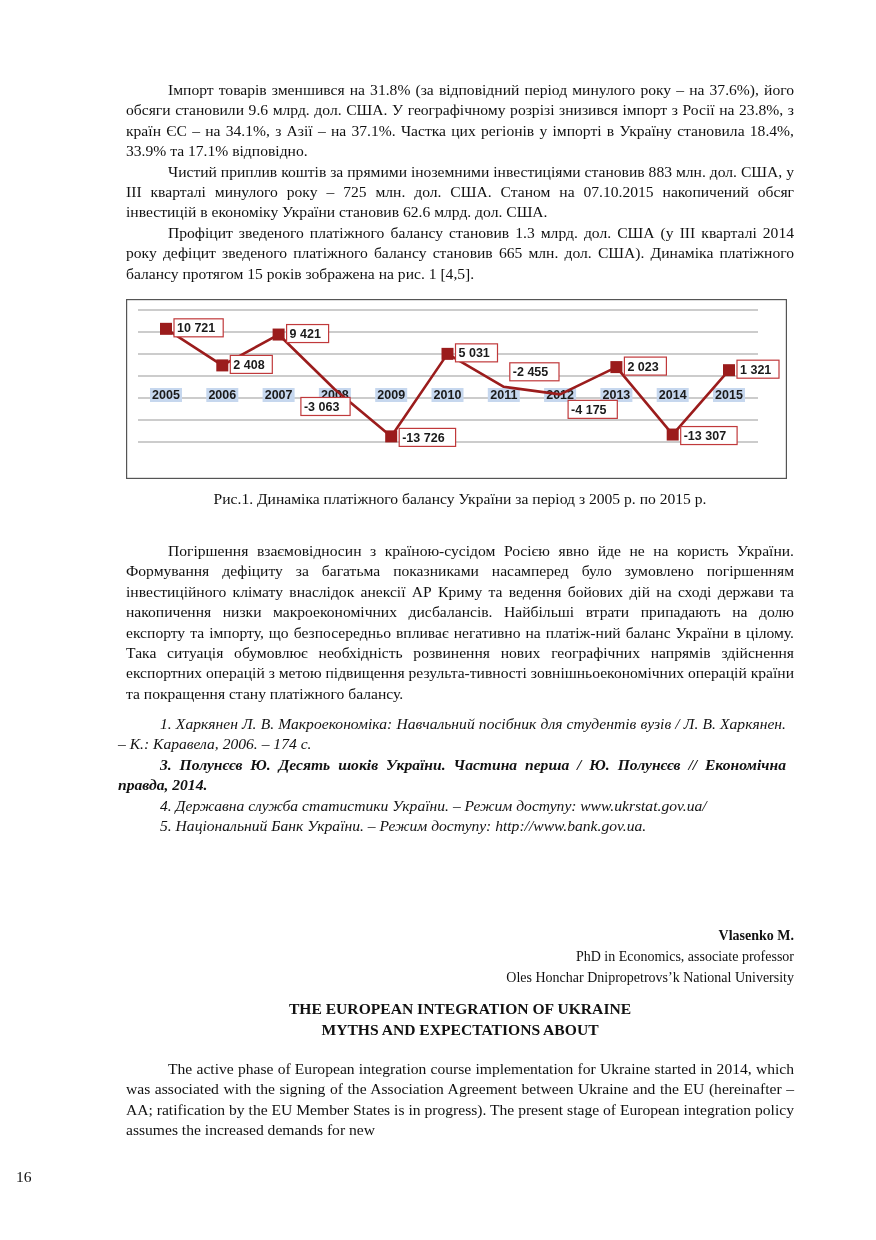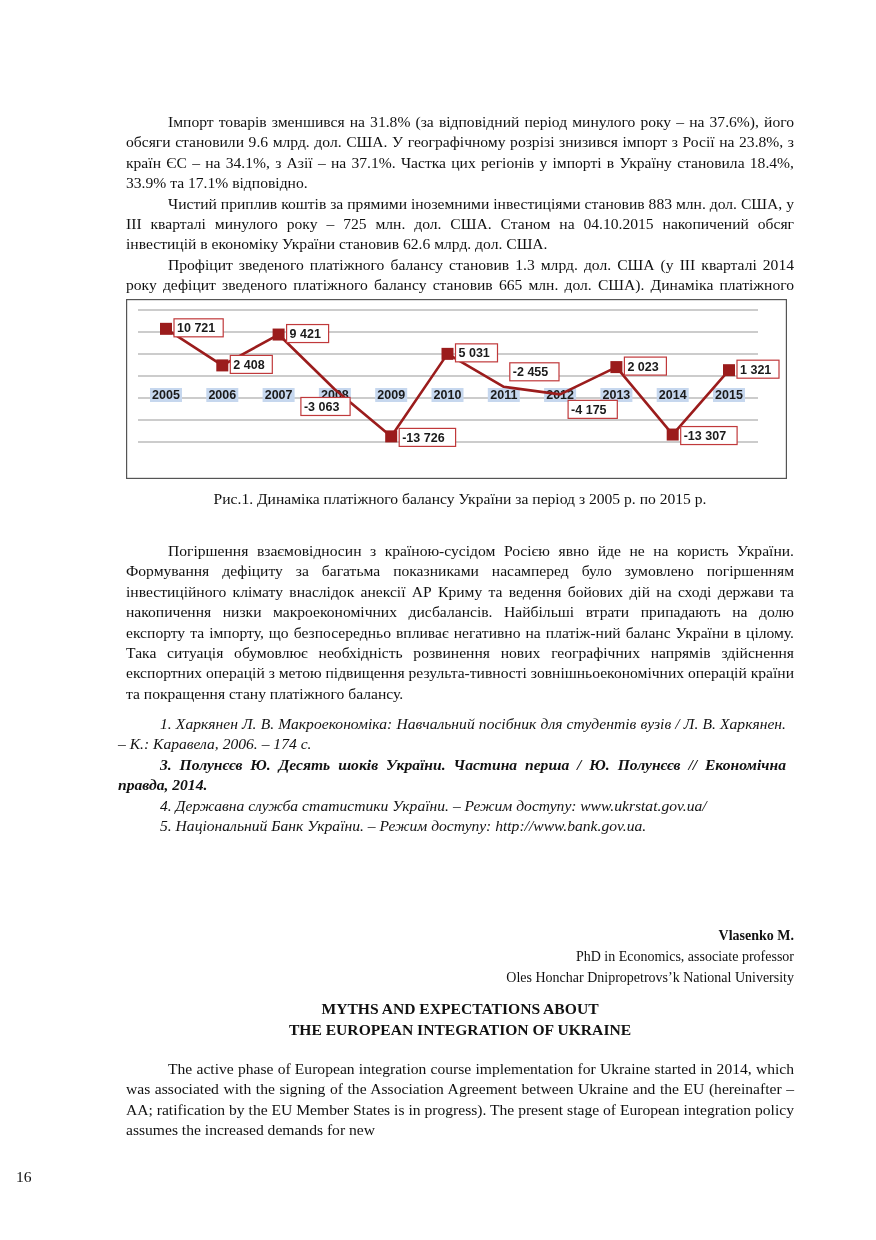--- a/index.html
+++ b/index.html
@@ -1,18 +1,18 @@
 <!DOCTYPE html>
 <html><head>
 <meta charset="utf-8">
 <style>
   html, body { margin: 0; padding: 0; background: #ffffff; }
   body { width: 876px; height: 1240px; position: relative; overflow: hidden;
          font-family: "Liberation Serif", serif; color: #111; }
-  .page { position: absolute; left: 126px; top: 80px; width: 668px; margin-top: 32px; }
+  .page { position: absolute; left: 126px; top: 80px; width: 668px; }
   p { margin: 0; font-size: 15.6px; line-height: 20.4px; text-align: justify; }
   .indent { text-indent: 42px; }
   .chart-wrap { position: absolute; left: 126px; top: 299px; width: 661px; height: 180px; }
   .chart-wrap svg { display: block; }
   .caption { position: absolute; left: 126px; top: 490px; width: 668px; text-align: center;
              font-size: 15.6px; }
   .para2 { position: absolute; left: 126px; top: 541px; width: 668px; }
   .refs { position: absolute; left: 118px; top: 714px; width: 668px; }
   .refs p { font-style: italic; }
   .refs .bold { font-weight: bold; }
@@ -21,21 +21,21 @@
   .title { position: absolute; left: 126px; top: 999px; width: 668px; text-align: center;
            font-weight: bold; font-size: 15.6px; line-height: 20.5px; }
   .para3 { position: absolute; left: 126px; top: 1059px; width: 668px; }
   .pagenum { position: absolute; left: 16px; width: 876px; top: 1168px; text-align: left; font-size: 15.6px; }
 </style>
 </head>
 <body>
 
 <div class="page">
   <p class="indent">Імпорт товарів зменшився на 31.8% (за відповідний період минулого року – на 37.6%), його обсяги становили 9.6 млрд. дол. США. У географічному розрізі знизився імпорт з Росії на 23.8%, з країн ЄС – на 34.1%, з Азії – на 37.1%. Частка цих регіонів у імпорті в Україну становила 18.4%, 33.9% та 17.1% відповідно.</p>
-  <p class="indent">Чистий приплив коштів за прямими іноземними інвестиціями становив 883 млн. дол. США, у ІІІ кварталі минулого року – 725 млн. дол. США. Станом на 04.10.2015 накопичений обсяг інвестицій в економіку України становив 62.6 млрд. дол. США.</p>
+  <p class="indent">Чистий приплив коштів за прямими іноземними інвестиціями становив 883 млн. дол. США, у ІІІ кварталі минулого року – 725 млн. дол. США. Станом на 07.10.2015 накопичений обсяг інвестицій в економіку України становив 62.6 млрд. дол. США.</p>
   <p class="indent">Профіцит зведеного платіжного балансу становив 1.3 млрд. дол. США (у ІІІ кварталі 2014 року дефіцит зведеного платіжного балансу становив 665 млн. дол. США). Динаміка платіжного балансу протягом 15 років зображена на рис. 1 [4,5].</p>
 </div>
 
 <div class="chart-wrap">
   <svg id="chart" width="661" height="180">
       <rect x="0.5" y="0.5" width="660" height="179" fill="#fff" stroke="#555" stroke-width="1.4"></rect>
       <line x1="12" x2="632" y1="11" y2="11" stroke="#9a9a9a" stroke-width="1.2"></line>
       <line x1="12" x2="632" y1="33" y2="33" stroke="#9a9a9a" stroke-width="1.2"></line>
       <line x1="12" x2="632" y1="55" y2="55" stroke="#9a9a9a" stroke-width="1.2"></line>
       <line x1="12" x2="632" y1="77" y2="77" stroke="#9a9a9a" stroke-width="1.2"></line>
@@ -111,21 +111,21 @@
   <p class="indent">5. Національний Банк України. – Режим доступу: http://www.bank.gov.ua.</p>
 </div>
 
 <div class="author">
   <div class="name">Vlasenko M.</div>
   <div>PhD in Economics, associate professor</div>
   <div>Oles Honchar Dnipropetrovs’k National University</div>
 </div>
 
 <div class="title">
+  <div>THE EUROPEAN INTEGRATION OF UKRAINE</div>
   <div>MYTHS AND EXPECTATIONS ABOUT</div>
-  <div>THE EUROPEAN INTEGRATION OF UKRAINE</div>
 </div>
 
 <div class="para3">
   <p class="indent">The active phase of European integration course implementation for Ukraine started in 2014, which was associated with the signing of the Association Agreement between Ukraine and the EU (hereinafter – AA; ratification by the EU Member States is in progress). The present stage of European integration policy assumes the increased demands for new</p>
 </div>
 
 <div class="pagenum">16</div>
 
 </body></html>

